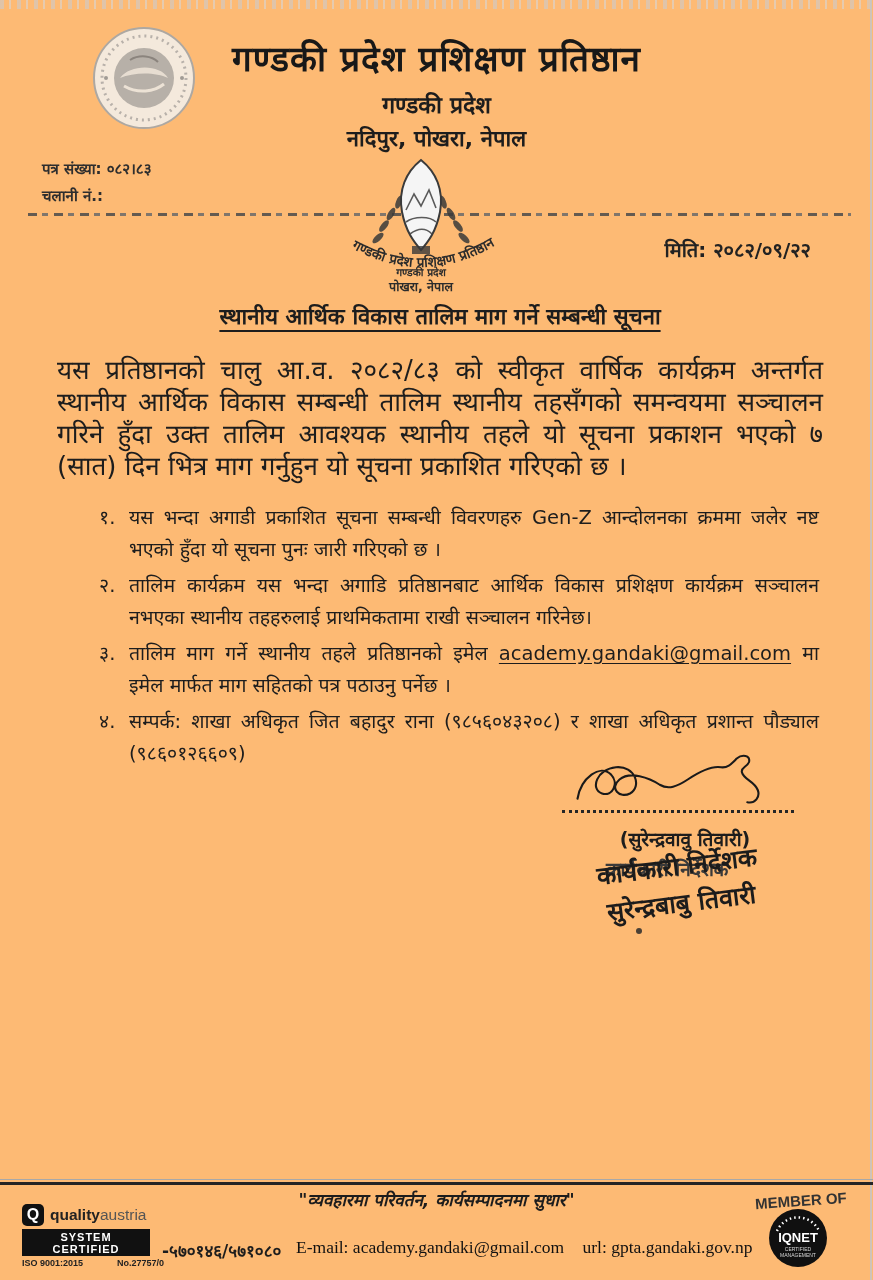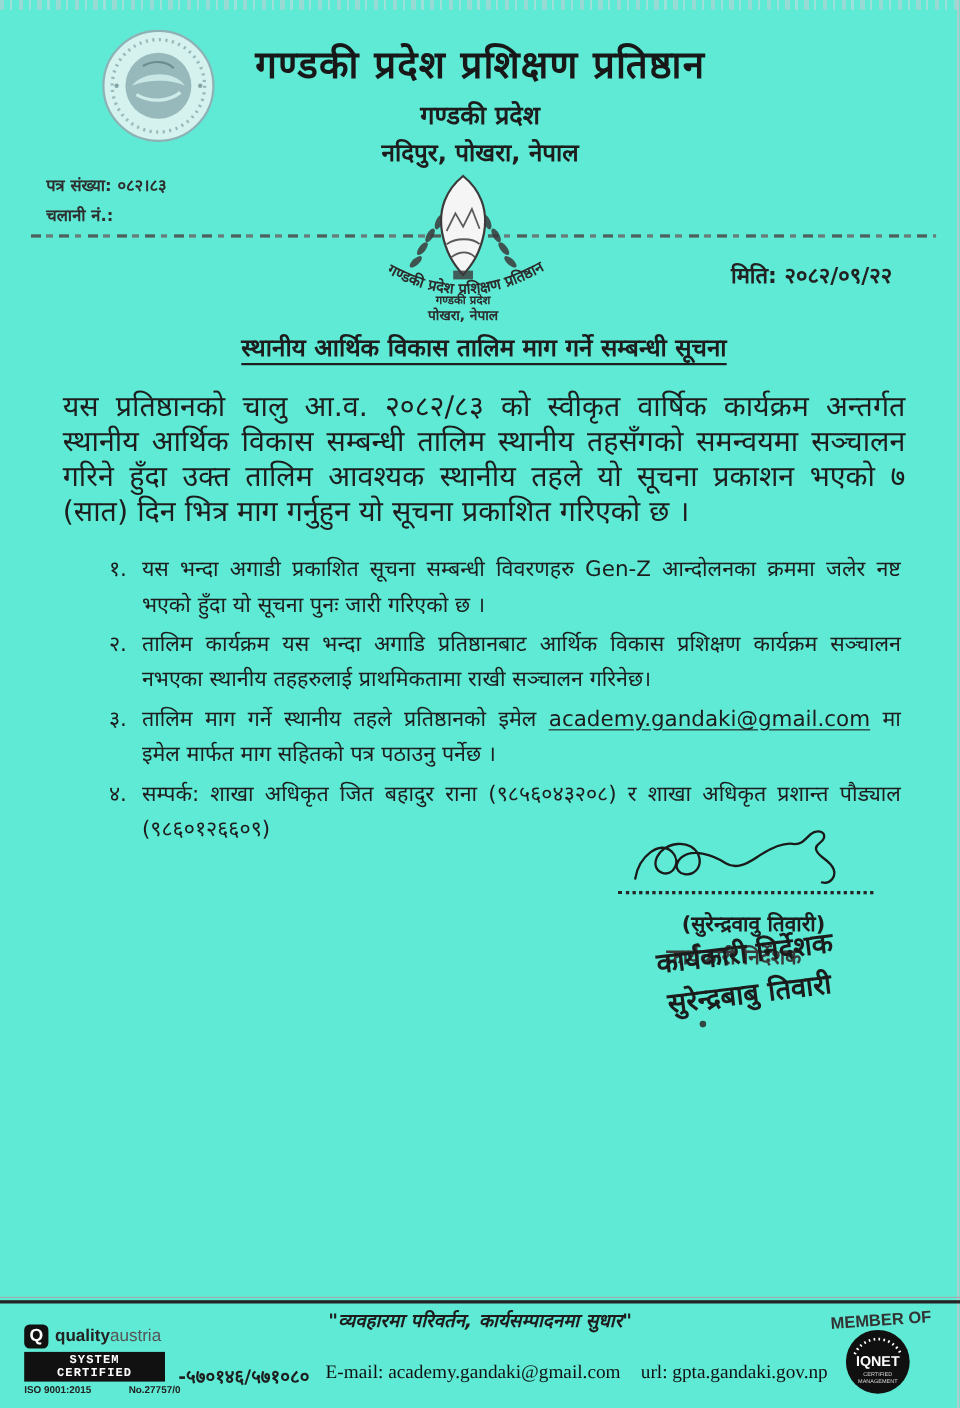--- a/index.html
+++ b/index.html
@@ -1,19 +1,19 @@
 <!DOCTYPE html>
 <html><head>
 <meta charset="utf-8">
 <style>
   * { margin:0; padding:0; box-sizing:border-box; }
   html,body { background:#ffffff; }
   .page {
     position:relative; width:873px; height:1280px; overflow:hidden;
-    background:#5eead4;
+    background:#fdba74;
     font-family:"DejaVu Sans", sans-serif;
     color:#1d1d1d;
   }
   
   .scan-top {
     position:absolute; top:0; left:0; right:0; height:9px; opacity:.55;
     background:repeating-linear-gradient(90deg,#c7ccd4 0 4px, transparent 4px 9px, #d4d8de 9px 11px, transparent 11px 17px);
   }
   .scan-right { position:absolute; top:0; bottom:0; right:1px; width:2px; background:#c3c6ca; opacity:.8; }
   .ink-dot { position:absolute; left:636px; top:928px; width:6px; height:6px; border-radius:50%; background:#2a2a2a; opacity:.85; }
@@ -60,21 +60,21 @@
   .footer-rule { position:absolute; left:0; right:0; top:1182px; height:2.5px; background:#242424; }
   .motto { position:absolute; left:0; right:0; top:1188px; text-align:center; font-size:17px; font-weight:700; font-style:italic; }
   .iso-line { position:absolute; left:0; right:0; top:1212px; text-align:center; font-size:19px; font-weight:700; font-family:"Liberation Serif", serif; }
 
   .qa-block { position:absolute; left:22px; top:1204px; width:145px; }
   .qa-row1 { display:flex; align-items:center; gap:6px; }
   .qa-q { width:22px; height:22px; background:#111; color:#fff; border-radius:5px; font-size:16px; font-weight:800; display:flex; align-items:center; justify-content:center; font-family:"Liberation Sans", sans-serif; }
   .qa-brand { font-size:15.5px; font-family:"Liberation Sans", sans-serif; color:#222; }
   .qa-brand b { font-weight:700; }
   .qa-brand .light { color:#555; font-weight:400;margin-top:12px; }
-  .qa-bar { margin-top:3px; background:#111; color:#fff; font-size:11px; font-weight:700; letter-spacing:1px; padding:1.5px 4px; width:128px; text-align:center; font-family:Liberation Mono, monospace; }
+  .qa-bar { margin-top:3px; background:#111; color:#fff; font-size:11px; font-weight:700; letter-spacing:1px; padding:1.5px 4px; width:128px; text-align:center; font-family:Liberation Sans, sans-serif; }
   .qa-row3 { display:flex; justify-content:space-between; width:142px; margin-top:2px; font-size:9px; font-weight:700; color:#222; font-family:"Liberation Sans", sans-serif; }
 
   .phone { position:absolute; left:162px; top:1239px; font-size:17px; font-weight:600; }
   .contact-line { position:absolute; left:296px; top:1237px; font-size:17.5px; font-family:"Liberation Serif", serif; color:#111; }
   .contact-line .gap { display:inline-block; width:14px; }
 
   .member-of { position:absolute; right:26px; top:1192px; font-size:15px; font-weight:600; color:#333; transform:rotate(-4deg); font-family:"Liberation Sans", sans-serif; }
   .iqnet { position:absolute; right:44px; top:1207px; }
 </style>
 </head>

